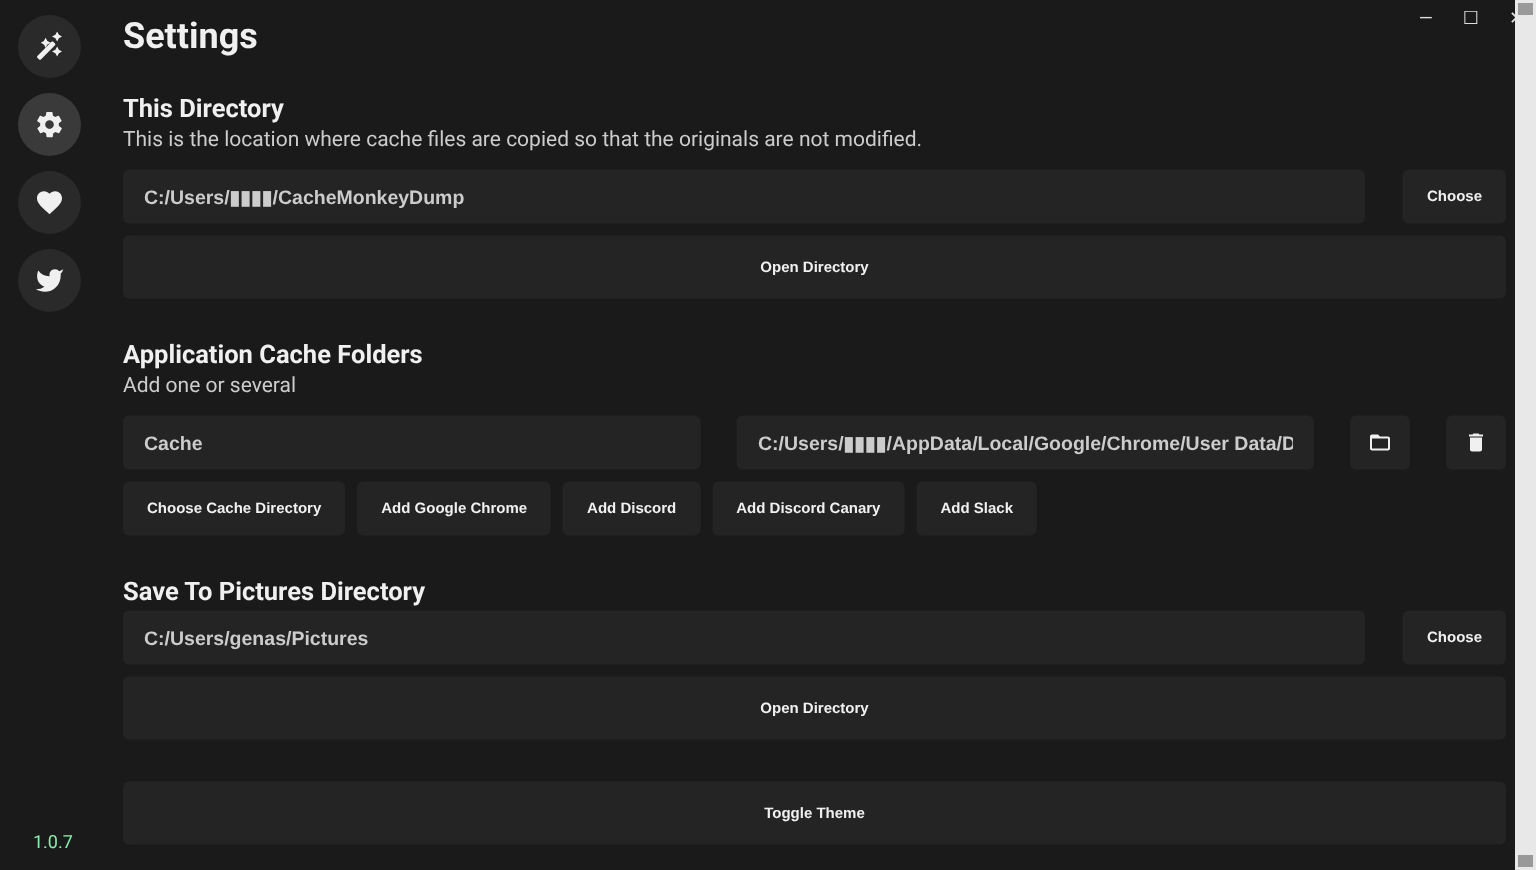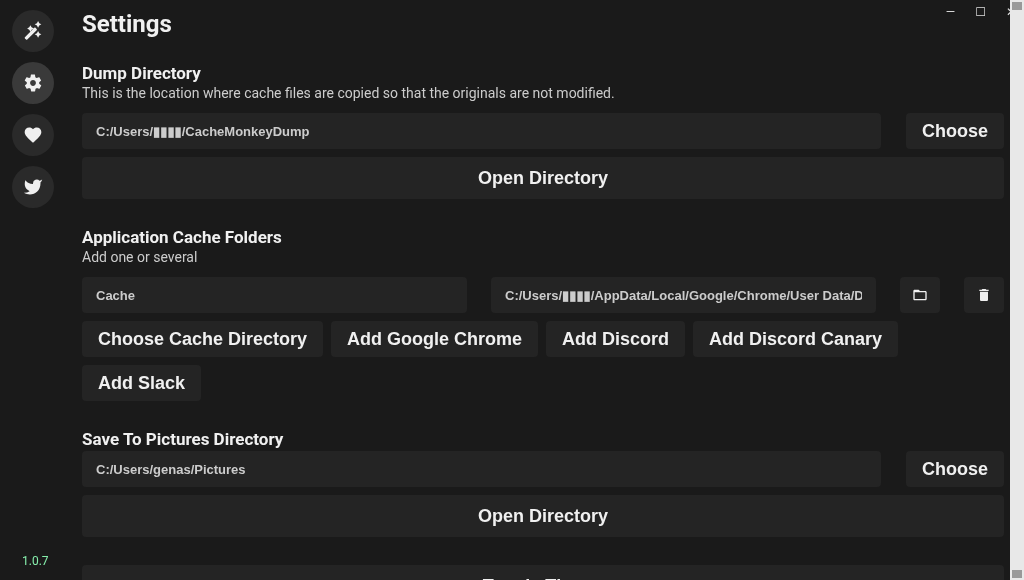--- a/index.html
+++ b/index.html
@@ -108,21 +108,21 @@
     }
     .input::placeholder {
       color: #888;
     }
     .btn {
       background: #242424;
       border: none;
       border-radius: 4px;
       padding: 10px 16px;
       color: #f0f0f0;
-      font-size: 18px;
+      font-size: 10px;
       font-weight: 700;
       cursor: pointer;
       height: 36px;
       display: flex;
       align-items: center;
       justify-content: center;
       white-space: nowrap;
     }
     .btn-full {
       width: 100%;
@@ -206,21 +206,21 @@
       </svg>
   </div>
 </div>
 
 <div class="version">1.0.7</div>
 
 <div class="main">
   <h1 class="page-title">Settings</h1>
 
   <div class="section">
-    <div class="section-title">Dump Directory</div>
+    <div class="section-title">This Directory</div>
     <div class="section-desc">This is the location where cache files are copied so that the originals are not modified.</div>
     <div class="row">
       <input class="input" value="C:/Users/▮▮▮▮/CacheMonkeyDump" style="">
       <button class="btn">Choose</button>
     </div>
     <button class="btn btn-full">Open Directory</button>
   </div>
 
   <div class="section">
     <div class="section-title">Application Cache Folders</div>

